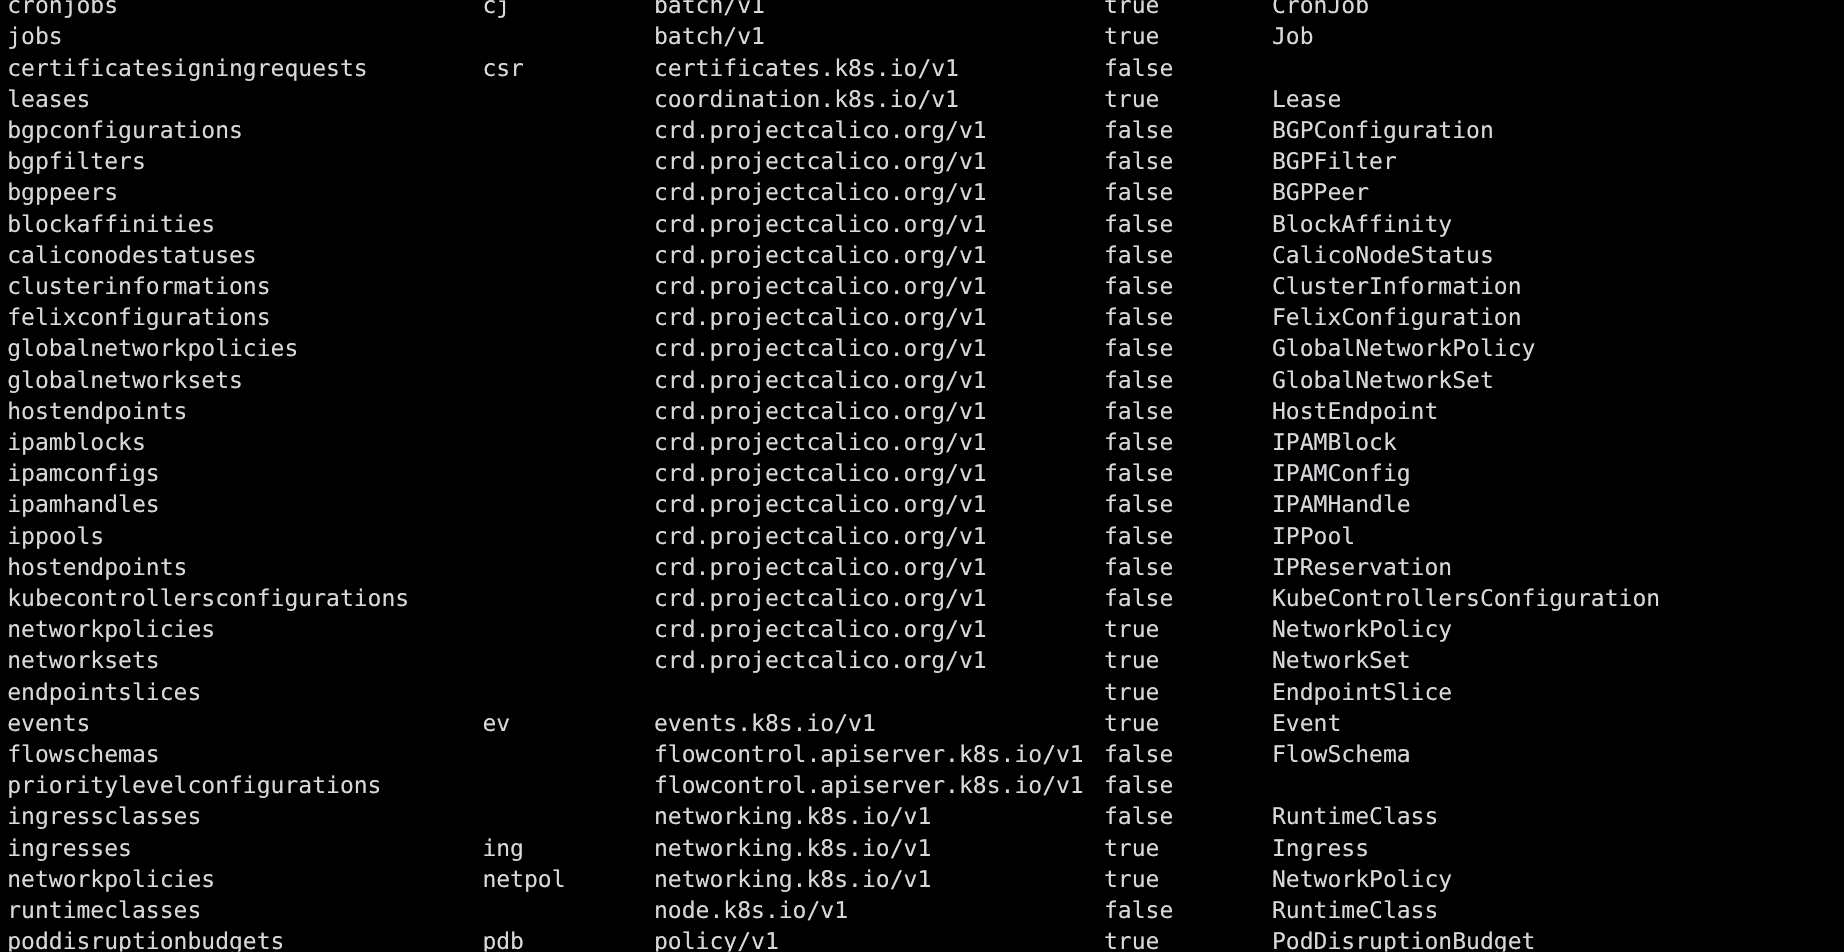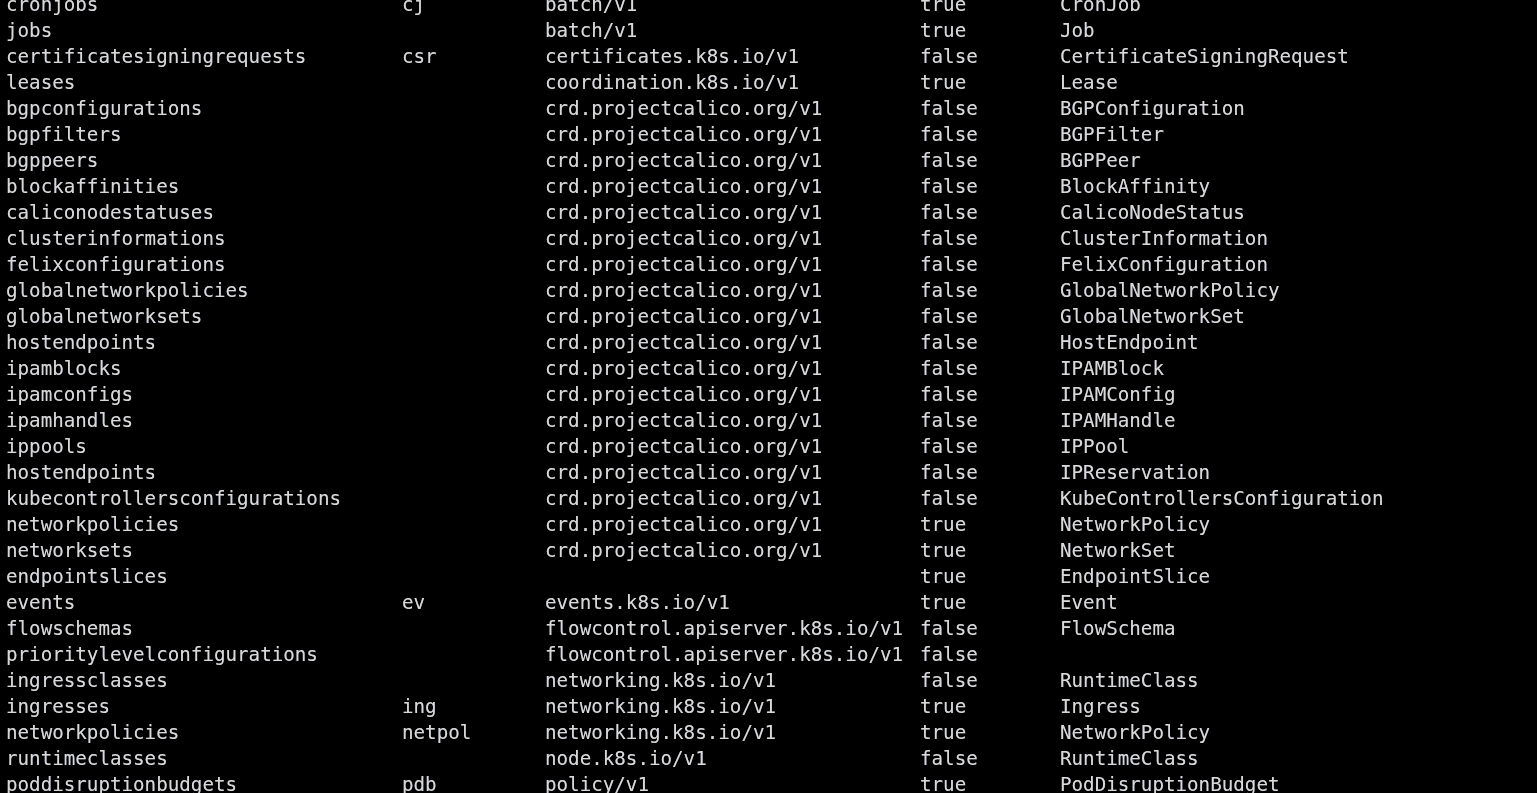--- a/index.html
+++ b/index.html
@@ -72,21 +72,21 @@
   }
 </style>
 </head>
 <body>
 
 <div id="terminal">
 
   <div id="scrollback">
       <div class="term-row"><span class="cell col-name">cronjobs</span><span class="cell col-short">cj</span><span class="cell col-api">batch/v1</span><span class="cell col-nsd">true</span><span class="cell col-kind">CronJob</span></div>
       <div class="term-row"><span class="cell col-name">jobs</span><span class="cell col-short"></span><span class="cell col-api">batch/v1</span><span class="cell col-nsd">true</span><span class="cell col-kind">Job</span></div>
-      <div class="term-row"><span class="cell col-name">certificatesigningrequests</span><span class="cell col-short">csr</span><span class="cell col-api">certificates.k8s.io/v1</span><span class="cell col-nsd">false</span><span class="cell col-kind">CertificateSigningRequest</span></div>
+      <div class="term-row"><span class="cell col-name">certificatesigningrequests</span><span class="cell col-short">csr</span><span class="cell col-api">certificates.k8s.io/v1</span><span class="cell col-nsd">false</span></div>
       <div class="term-row"><span class="cell col-name">leases</span><span class="cell col-short"></span><span class="cell col-api">coordination.k8s.io/v1</span><span class="cell col-nsd">true</span><span class="cell col-kind">Lease</span></div>
       <div class="term-row"><span class="cell col-name">bgpconfigurations</span><span class="cell col-short"></span><span class="cell col-api">crd.projectcalico.org/v1</span><span class="cell col-nsd">false</span><span class="cell col-kind">BGPConfiguration</span></div>
       <div class="term-row"><span class="cell col-name">bgpfilters</span><span class="cell col-short"></span><span class="cell col-api">crd.projectcalico.org/v1</span><span class="cell col-nsd">false</span><span class="cell col-kind">BGPFilter</span></div>
       <div class="term-row"><span class="cell col-name">bgppeers</span><span class="cell col-short"></span><span class="cell col-api">crd.projectcalico.org/v1</span><span class="cell col-nsd">false</span><span class="cell col-kind">BGPPeer</span></div>
       <div class="term-row"><span class="cell col-name">blockaffinities</span><span class="cell col-short"></span><span class="cell col-api">crd.projectcalico.org/v1</span><span class="cell col-nsd">false</span><span class="cell col-kind">BlockAffinity</span></div>
       <div class="term-row"><span class="cell col-name">caliconodestatuses</span><span class="cell col-short"></span><span class="cell col-api">crd.projectcalico.org/v1</span><span class="cell col-nsd">false</span><span class="cell col-kind">CalicoNodeStatus</span></div>
       <div class="term-row"><span class="cell col-name">clusterinformations</span><span class="cell col-short"></span><span class="cell col-api">crd.projectcalico.org/v1</span><span class="cell col-nsd">false</span><span class="cell col-kind">ClusterInformation</span></div>
       <div class="term-row"><span class="cell col-name">felixconfigurations</span><span class="cell col-short"></span><span class="cell col-api">crd.projectcalico.org/v1</span><span class="cell col-nsd">false</span><span class="cell col-kind">FelixConfiguration</span></div>
       <div class="term-row"><span class="cell col-name">globalnetworkpolicies</span><span class="cell col-short"></span><span class="cell col-api">crd.projectcalico.org/v1</span><span class="cell col-nsd">false</span><span class="cell col-kind">GlobalNetworkPolicy</span></div>
       <div class="term-row"><span class="cell col-name">globalnetworksets</span><span class="cell col-short"></span><span class="cell col-api">crd.projectcalico.org/v1</span><span class="cell col-nsd">false</span><span class="cell col-kind">GlobalNetworkSet</span></div>

